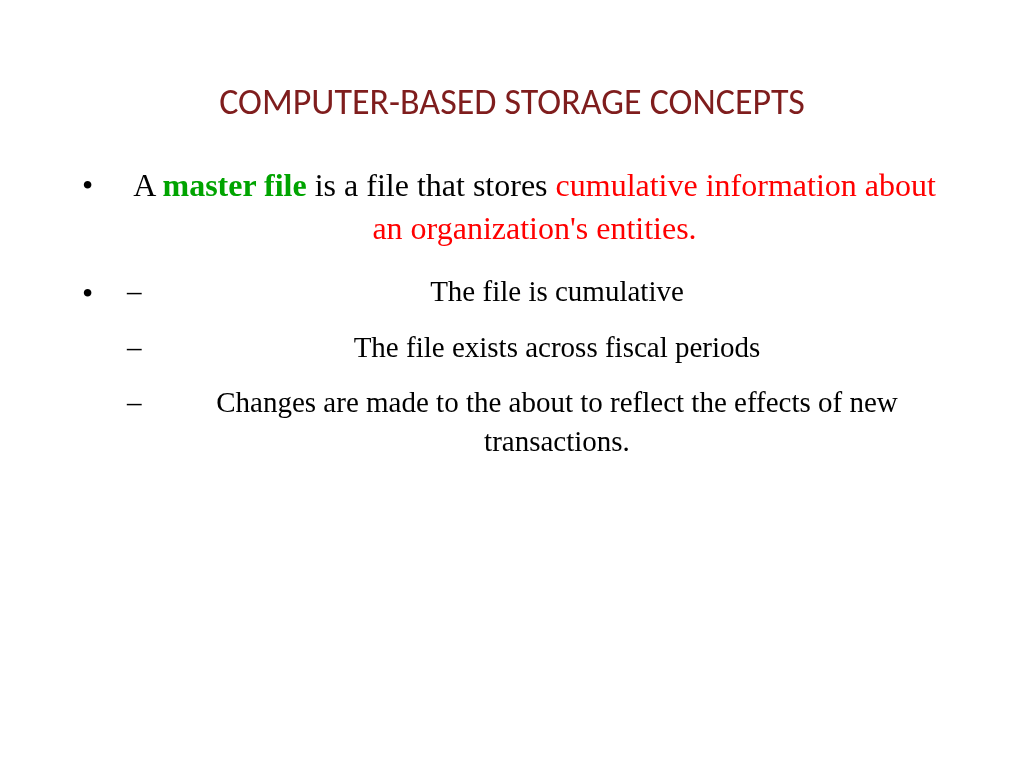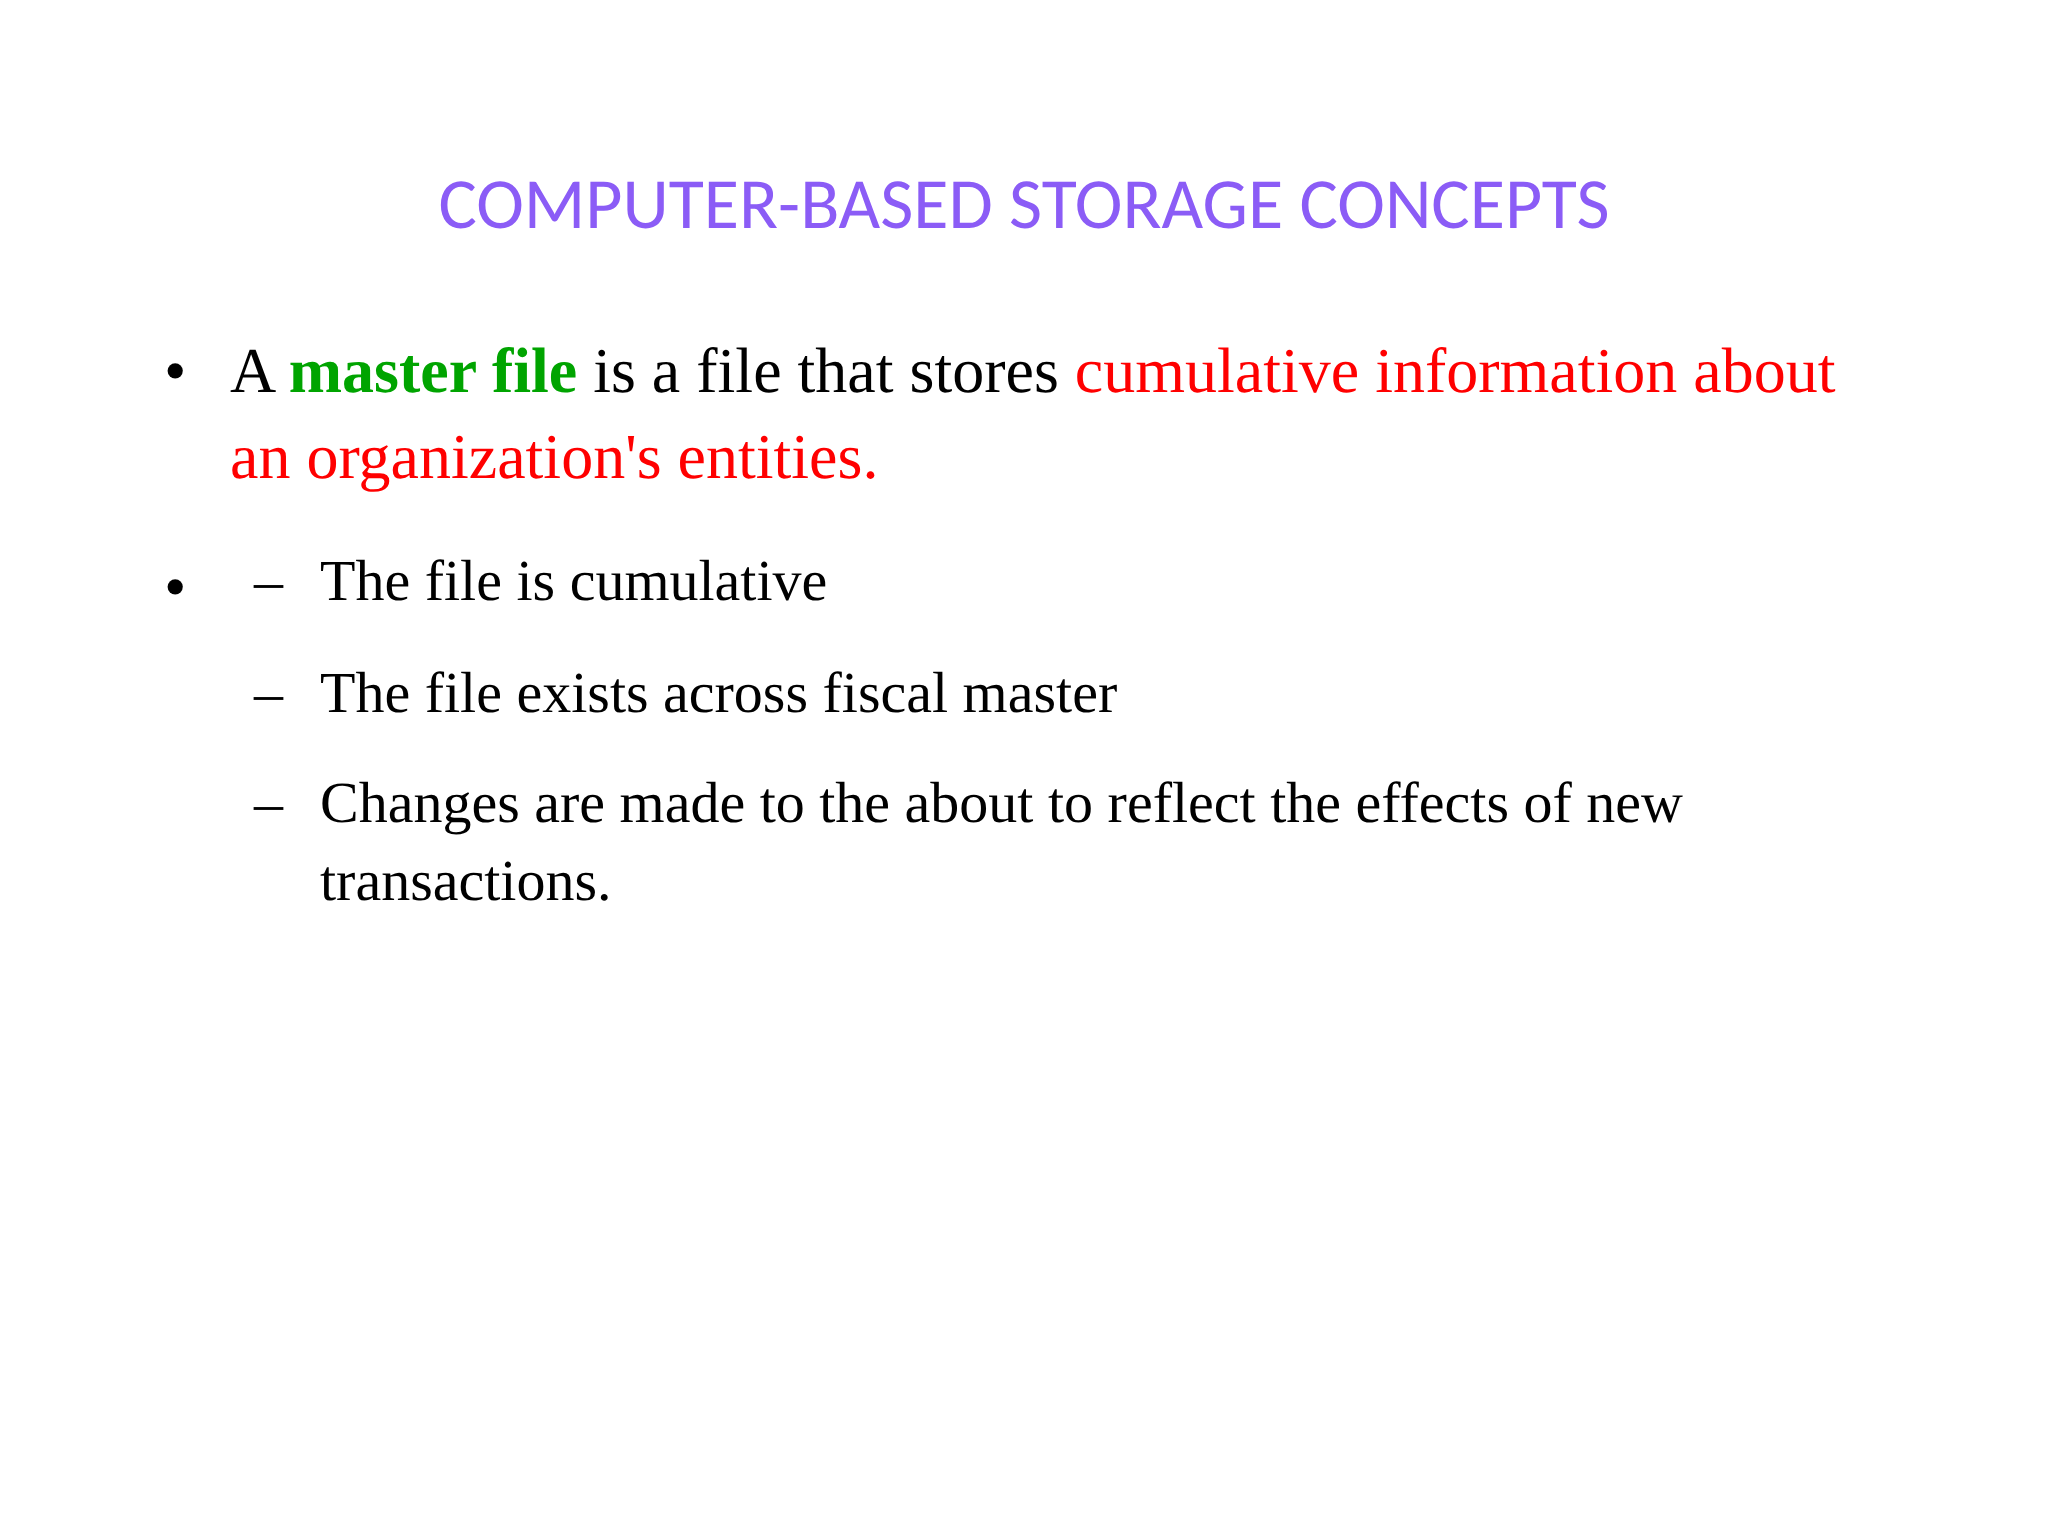--- a/index.html
+++ b/index.html
@@ -1,31 +1,32 @@
 <!DOCTYPE html>
 <html><head>
   <meta charset="utf-8">
   <style>
     * {
       margin: 0;
       padding: 0;
       box-sizing: border-box;
+      text-align: center;
     }
     body {
       width: 1024px;
       height: 768px;
       background: #ffffff;
       font-family: "Times New Roman", Times, serif;
       padding: 80px 70px 0 70px;
       overflow: hidden;
     }
     .title {
       font-family: Calibri, "Segoe UI", Arial, sans-serif;
       font-size: 36px;
-      color: #8b5cf6;
+      color: #7f1d1d;
       text-align: center;
       margin-bottom: 40px;
       font-weight: 400;
     }
     .bullet-list {
       list-style: none;
       padding-left: 0;
     }
     .bullet-item {
       font-size: 32px;
@@ -75,17 +76,17 @@
 
 <h1 class="title">COMPUTER-BASED STORAGE CONCEPTS</h1>
 
 <ul class="bullet-list">
   <li class="bullet-item">
     <span>A </span><span class="green-bold">master file</span><span> is a file that stores </span><span class="red-text">cumulative information about an organization's entities.</span>
   </li>
   <li class="bullet-item">
     <ul class="sub-list">
       <li class="sub-item">The file is cumulative</li>
-      <li class="sub-item">The file exists across fiscal master</li>
+      <li class="sub-item">The file exists across fiscal periods</li>
       <li class="sub-item">Changes are made to the about to reflect the effects of new transactions.</li>
     </ul>
   </li>
 </ul>
 
 </body></html>

